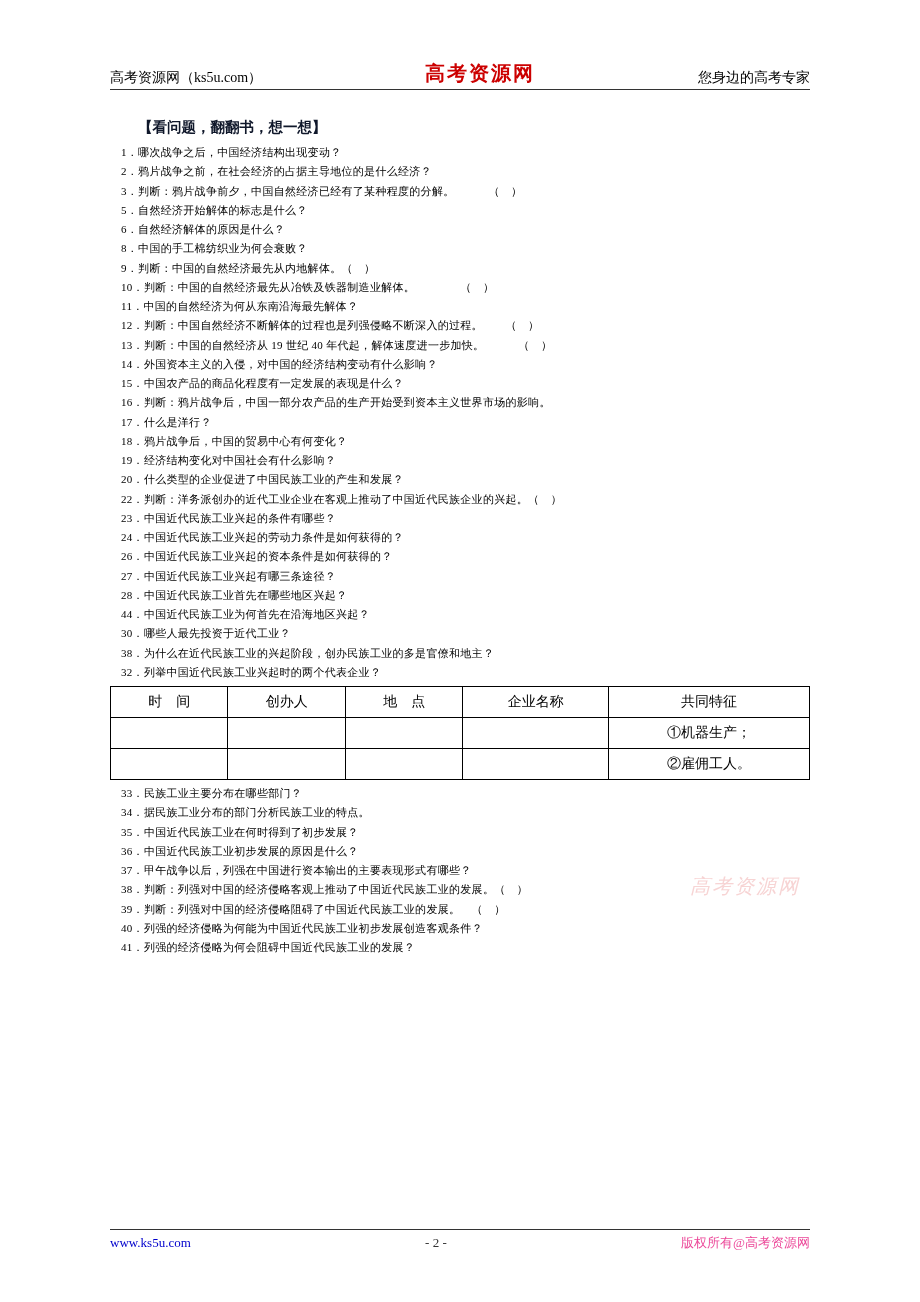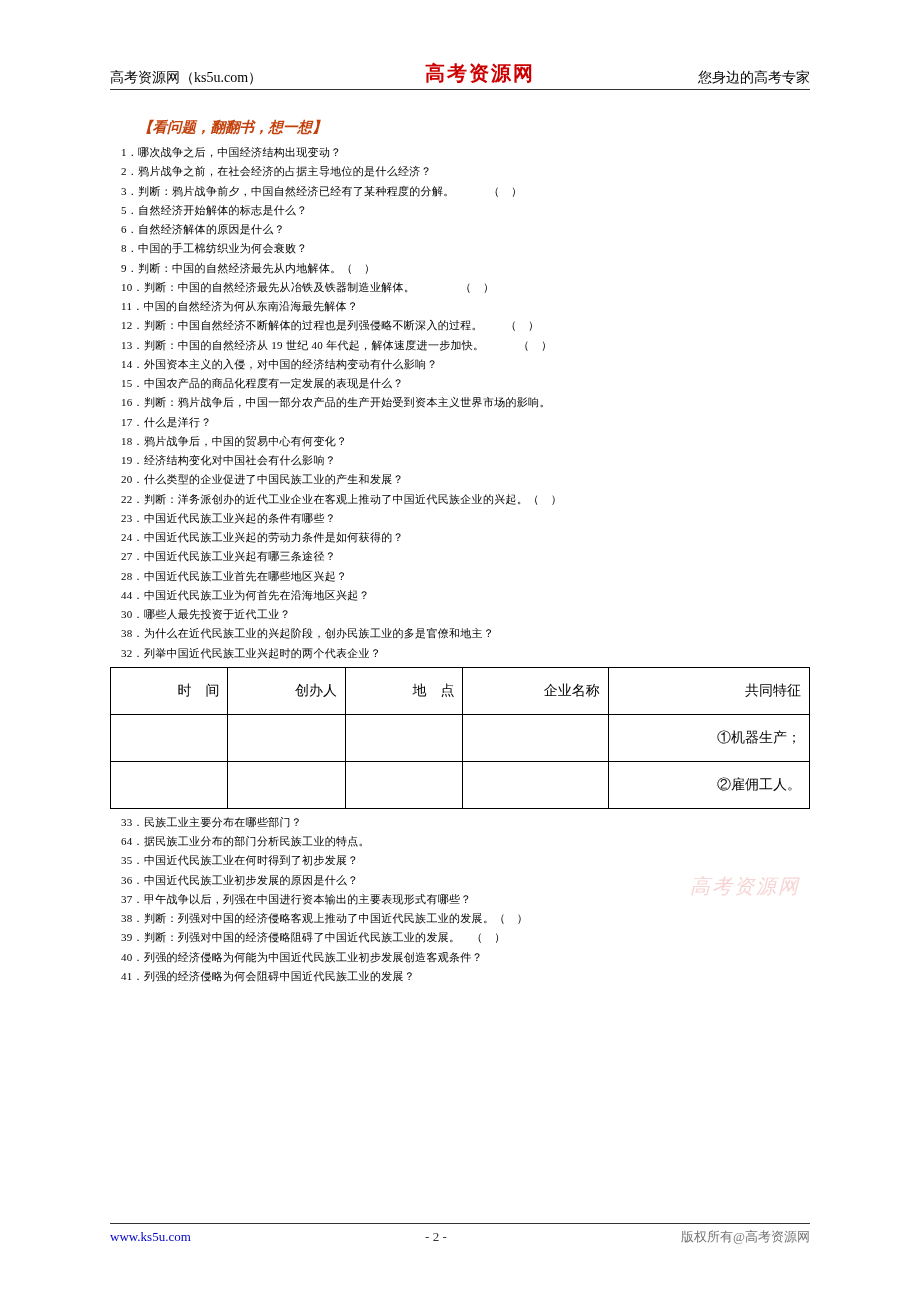--- a/index.html
+++ b/index.html
@@ -31,76 +31,75 @@
   font-weight: bold;
   color: #c00;
   font-family: "KaiTi", "楷体", serif;
   letter-spacing: 2px;
   flex: 1;
   text-align: center;
 }
 .section-title {
   font-family: "SimHei", "黑体", sans-serif;
   font-weight: bold;
-  color: #c2410c;
+  color: #0f172a;
   font-size: 14.5px;
   margin-left: 28px;
   margin-bottom: 6px;
-  font-style: italic;
 }
 .question {
   font-size: 11px;
   margin-left: 11px;
   line-height: 1.75;
   letter-spacing: 0.3px;
   position: relative;
 }
 .tbl {
   border-collapse: collapse;
   width: 100%;
   margin: 4px 0 4px 0;
   font-size: 14px;
 }
 .tbl td, .tbl th {
   border: 1px solid #000;
-  padding: 12px 8px;
-  text-align: right;
+  padding: 4px 8px;
+  text-align: center;
   height: 22px;
   vertical-align: middle;
 }
 .tbl th {
   font-weight: normal;
 }
 .watermark {
   position: absolute;
   right: 120px;
   top: 873px;
   font-family: "KaiTi","楷体",serif;
   font-style: italic;
   color: #f4c2c2;
   font-size: 20px;
   letter-spacing: 2px;
   opacity: 0.7;
   pointer-events: none;
 }
 .footer {
   position: absolute;
-  bottom: 56px;
+  bottom: 50px;
   left: 110px;
   right: 110px;
   border-top: 1.5px solid #333;
   display: flex;
   justify-content: space-between;
   align-items: center;
   font-size: 13px;
   padding-top: 4px;
 }
 .footer-left { color: #0000cc; }
 .footer-center { color: #333; }
-.footer-right { color: #737373; }
+.footer-right { color: #ec4899; }
 </style>
 </head>
 <body>
 
 <div class="page">
 
   <div class="header">
     <span>高考资源网（ks5u.com）</span>
     <span class="header-center">高考资源网</span>
     <span>您身边的高考专家</span>
@@ -123,20 +122,21 @@
       <div class="question">14．外国资本主义的入侵，对中国的经济结构变动有什么影响？</div>
       <div class="question">15．中国农产品的商品化程度有一定发展的表现是什么？</div>
       <div class="question">16．判断：鸦片战争后，中国一部分农产品的生产开始受到资本主义世界市场的影响。</div>
       <div class="question">17．什么是洋行？</div>
       <div class="question">18．鸦片战争后，中国的贸易中心有何变化？</div>
       <div class="question">19．经济结构变化对中国社会有什么影响？</div>
       <div class="question">20．什么类型的企业促进了中国民族工业的产生和发展？</div>
       <div class="question">22．判断：洋务派创办的近代工业企业在客观上推动了中国近代民族企业的兴起。（　）</div>
       <div class="question">23．中国近代民族工业兴起的条件有哪些？</div>
       <div class="question">24．中国近代民族工业兴起的劳动力条件是如何获得的？</div>
+      <div class="question">26．中国近代民族工业兴起的资本条件是如何获得的？</div>
       <div class="question">27．中国近代民族工业兴起有哪三条途径？</div>
       <div class="question">28．中国近代民族工业首先在哪些地区兴起？</div>
       <div class="question">44．中国近代民族工业为何首先在沿海地区兴起？</div>
       <div class="question">30．哪些人最先投资于近代工业？</div>
       <div class="question">38．为什么在近代民族工业的兴起阶段，创办民族工业的多是官僚和地主？</div>
       <div class="question">32．列举中国近代民族工业兴起时的两个代表企业？</div>
     </div>
 
   <table class="tbl">
     <thead>
@@ -161,21 +161,21 @@
         <td></td>
         <td></td>
         <td></td>
         <td>②雇佣工人。</td>
       </tr>
     </tbody>
   </table>
 
   <div id="qblock2">
       <div class="question">33．民族工业主要分布在哪些部门？</div>
-      <div class="question">64．据民族工业分布的部门分析民族工业的特点。</div>
+      <div class="question">34．据民族工业分布的部门分析民族工业的特点。</div>
       <div class="question">35．中国近代民族工业在何时得到了初步发展？</div>
       <div class="question">36．中国近代民族工业初步发展的原因是什么？</div>
       <div class="question">37．甲午战争以后，列强在中国进行资本输出的主要表现形式有哪些？</div>
       <div class="question">38．判断：列强对中国的经济侵略客观上推动了中国近代民族工业的发展。（　）</div>
       <div class="question">39．判断：列强对中国的经济侵略阻碍了中国近代民族工业的发展。　（　）</div>
       <div class="question">40．列强的经济侵略为何能为中国近代民族工业初步发展创造客观条件？</div>
       <div class="question">41．列强的经济侵略为何会阻碍中国近代民族工业的发展？</div>
     </div>
 
   <div class="watermark">高考资源网</div>

